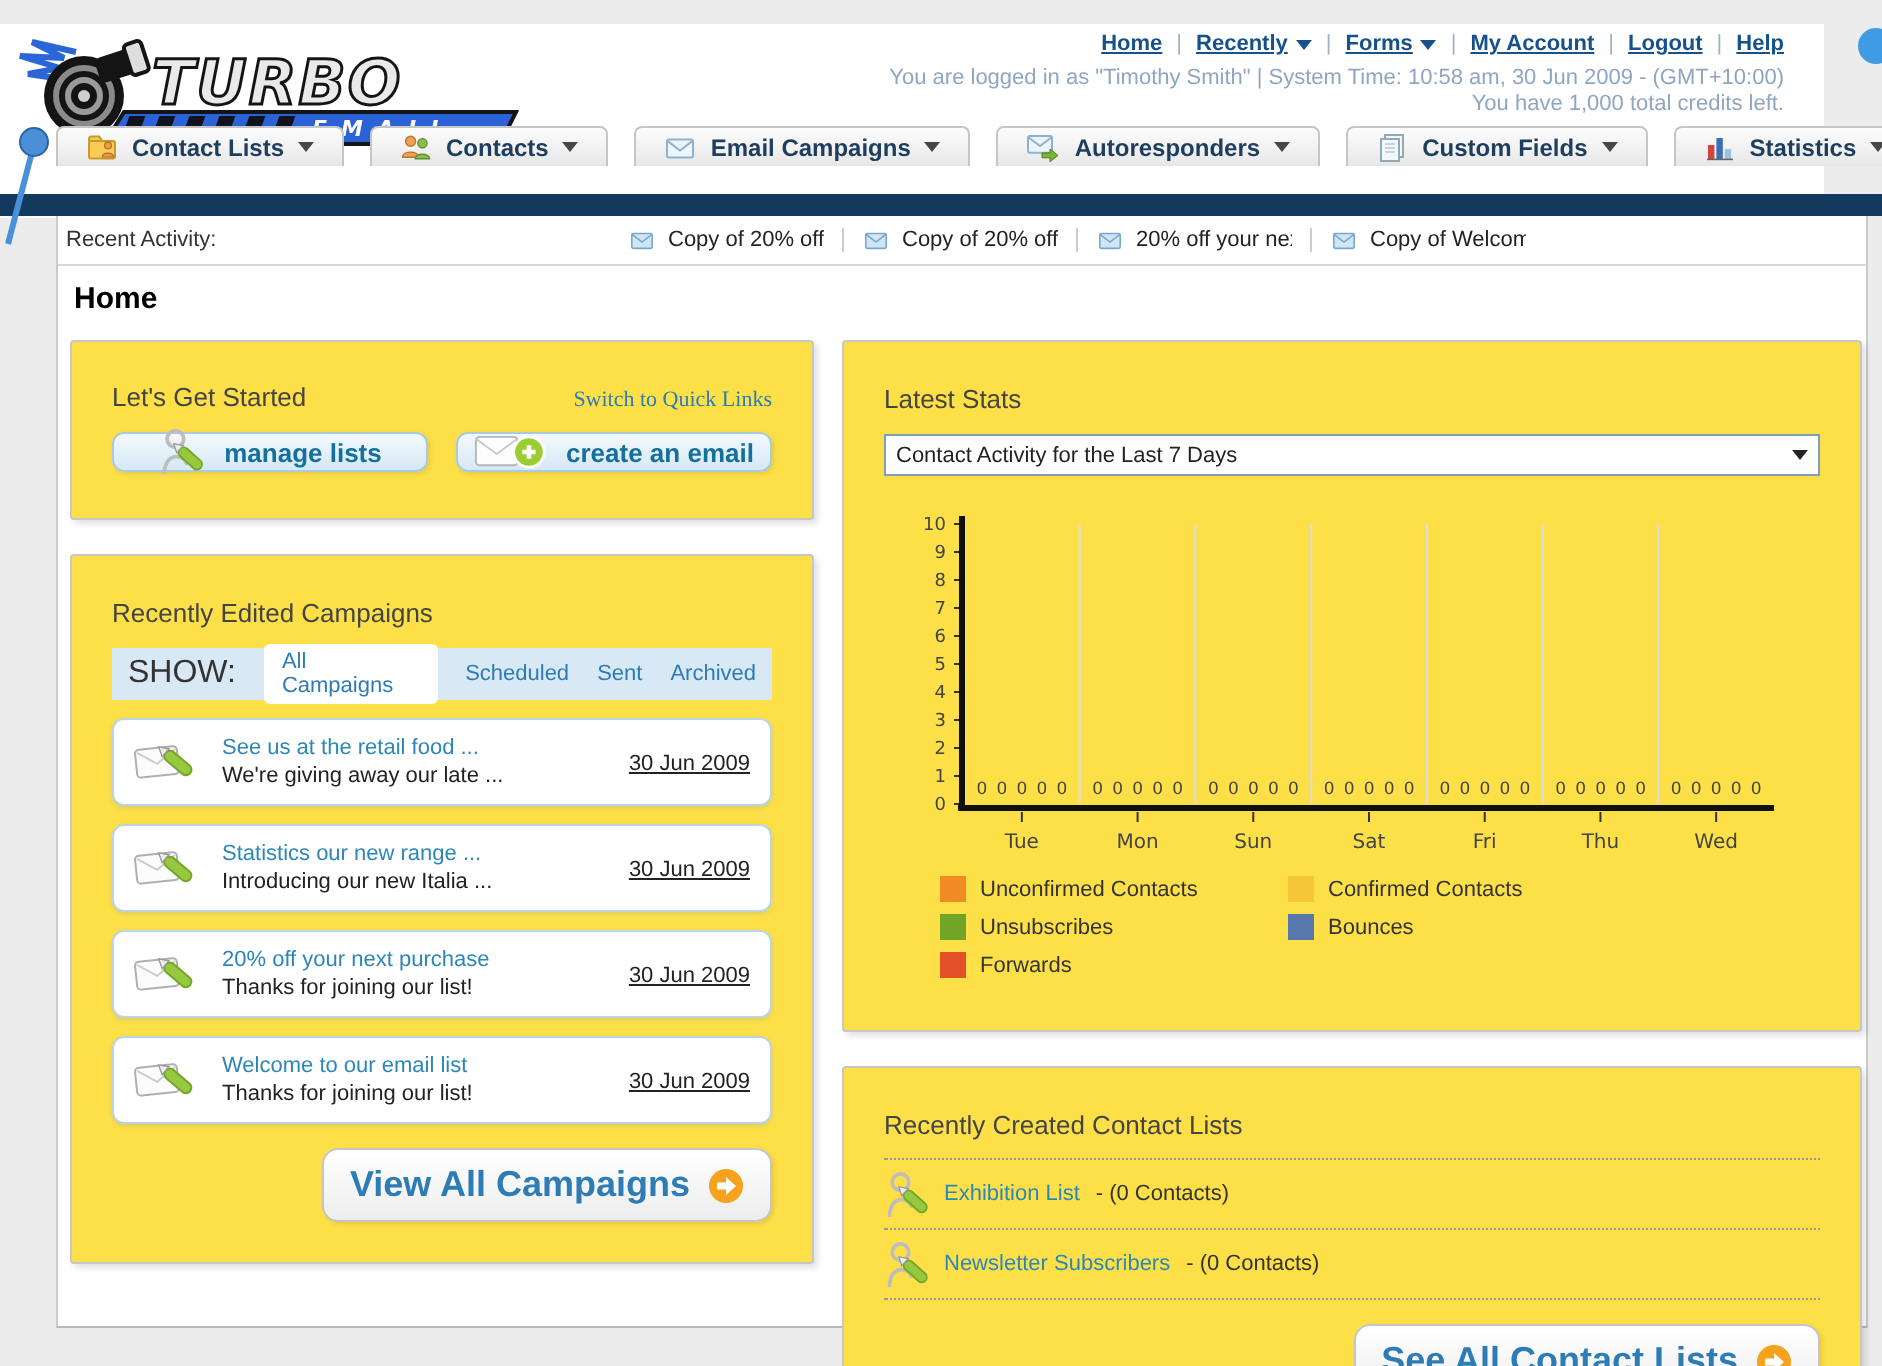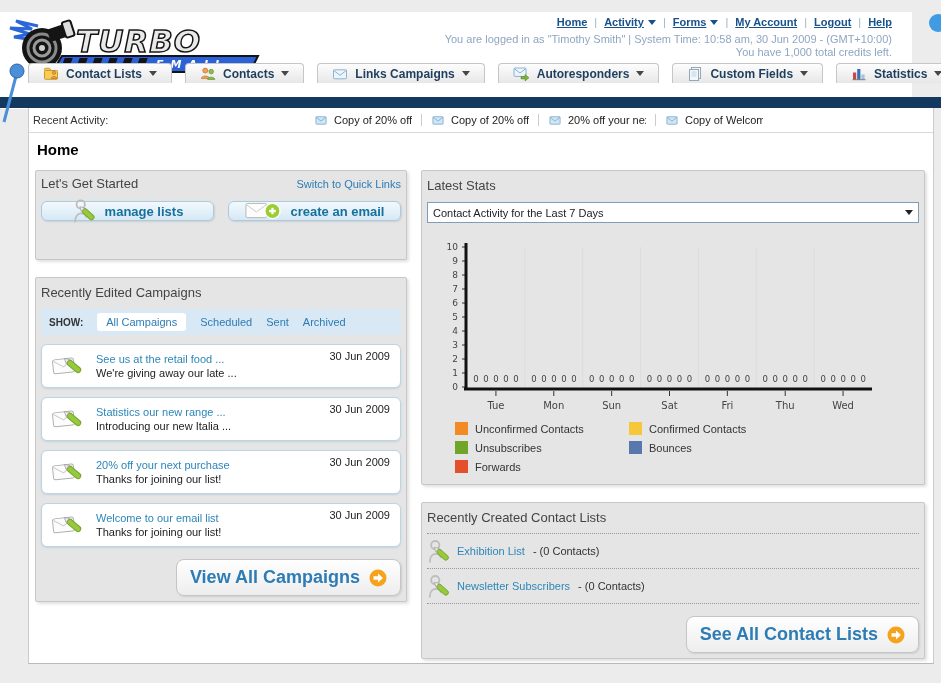--- a/index.html
+++ b/index.html
@@ -47,51 +47,51 @@
   .recent-item .txt { max-width: 78px; overflow: hidden; white-space: nowrap; }
 
   .main { padding: 6px 8px 0 6px; }
   h1.page-title { font-size: 15px; color: #000; margin: 2px 0 12px 2px; }
 
   .cols { display: flex; gap: 14px; }
   .col-left { width: 372px; flex: none; }
   .col-right { flex: 1; }
 
   .panel {
-    background: #e5e5e5; border: 1px solid #c7c7c7; border-radius: 2px;
-    box-shadow: 2px 2px 3px rgba(0,0,0,0.12); padding: 5px; position: relative;
+    background: #fde047; border: 1px solid #c7c7c7; border-radius: 2px;
+    box-shadow: 2px 2px 3px rgba(0,0,0,0.12); padding: 20px; position: relative;
   }
   .panel-title { font-size: 13px; color: #444; }
 
   
   .panel-start { height: 90px; }
   .start-head { display: flex; justify-content: space-between; align-items: baseline; }
-  .link-blue { font-size: 11px; color: #2d7cb5; cursor: pointer; }
+  .link-blue { font-size: 11px; color: #2d7cb5; cursor: pointer; font-family: Liberation Serif, serif; }
   .start-buttons { display: flex; gap: 14px; margin-top: 10px; }
   .btn-blue {
     flex: 1; height: 20px; display: flex; align-items: center; justify-content: center; gap: 10px;
     background: linear-gradient(#f3f9fd, #d5e8f4); border: 1px solid #a9cbe2; border-radius: 6px;
     font-size: 13px; font-weight: bold; color: #16709e; cursor: pointer; box-shadow: 1px 1px 2px rgba(0,0,0,0.1);
   }
 
   
   .panel-campaigns { margin-top: 17px; min-height: 320px; }
   .show-bar { margin-top: 8px; background: #d8e8f5; height: 26px; display: flex; align-items: center; font-size: 11px; padding: 0 8px; gap: 14px; }
-  .show-label { color: #333; font-weight: bold; font-size: 10px; }
+  .show-label { color: #333; font-weight: normal; font-size: 16px; }
   .filter { color: #2d7cb5; cursor: pointer; }
   .filter.active { background: #fff; padding: 3px 9px; border-radius: 3px; }
   .camp-row {
     margin-top: 9px; border: 1px solid #bcd4e8; border-radius: 6px; background: #fff;
     min-height: 44px; display: flex; align-items: center; padding: 5px 10px; gap: 10px; cursor: pointer;
     box-shadow: 0 1px 2px rgba(120,150,180,0.25);
   }
   .camp-text { flex: 1; }
   .camp-title { font-size: 11px; color: #2d86b8; cursor: pointer; }
   .camp-sub { font-size: 11px; color: #222; margin-top: 2px; }
-  .camp-date { font-size: 11px; color: #222; align-self: flex-start; margin-top: 0; }
+  .camp-date { font-size: 11px; color: #222; align-self: flex-start; margin-top: 11px; text-decoration: underline; }
   .panel-foot { display: flex; justify-content: flex-end; margin-top: 12px; }
   .btn-white {
     display: inline-flex; align-items: center; gap: 9px; padding: 7px 13px;
     background: linear-gradient(#ffffff, #ededed); border: 1px solid #c5c5c5; border-radius: 8px;
     font-size: 18px; font-weight: bold; color: #2d7cb5; cursor: pointer; box-shadow: 1px 1px 2px rgba(0,0,0,0.1);
   }
 
   
   .panel-stats { min-height: 300px; }
   .stats-select {
@@ -156,21 +156,21 @@
       <line x1="16" y1="14" x2="4" y2="60" stroke="#4c8fd9" stroke-width="3"></line>
       <circle cx="17" cy="9" r="7" fill="#4c8fd9" stroke="#2b62a8"></circle>
     </svg>
 
     <div class="top-links">
       <a>
           <span>Home</span>
         </a>
         <span class="sep">|</span>
       <a>
-          <span>Activity</span>
+          <span>Recently</span>
           <span class="dd-tri"></span>
         </a>
         <span class="sep">|</span>
       <a>
           <span>Forms</span>
           <span class="dd-tri"></span>
         </a>
         <span class="sep">|</span>
       <a>
           <span>My Account</span>
@@ -208,21 +208,21 @@
         <path d="M7.6 13.4 c0-3 7.2-3 7.2 0 z" fill="#8cbf4a" stroke="#5f8f2e" stroke-width="0.7"></path>
       </svg>
       <span>Contacts</span>
       <span class="dd-tri"></span>
     </div>
     <div class="nav-tab">
       <svg width="16" height="14" viewBox="0 0 16 14">
         <rect x="1.5" y="2.8" width="13" height="9" rx="1" fill="#edf5fc" stroke="#8fb2ce"></rect>
         <path d="M1.5 3.3 L8 8.3 L14.5 3.3" fill="none" stroke="#8fb2ce"></path>
       </svg>
-      <span>Links Campaigns</span>
+      <span>Email Campaigns</span>
       <span class="dd-tri"></span>
     </div>
     <div class="nav-tab">
       <svg width="17" height="15" viewBox="0 0 17 15">
         <rect x="1" y="2" width="12" height="8.4" rx="1" fill="#edf5fc" stroke="#8fb2ce"></rect>
         <path d="M1 2.5 L7 7 L13 2.5" fill="none" stroke="#8fb2ce"></path>
         <path d="M8 10.5 h4 v-2 l4 3.2 -4 3.2 v-2 h-4 z" fill="#7cb532" stroke="#4f7f1c" stroke-width="0.5"></path>
       </svg>
       <span>Autoresponders</span>
       <span class="dd-tri"></span>

